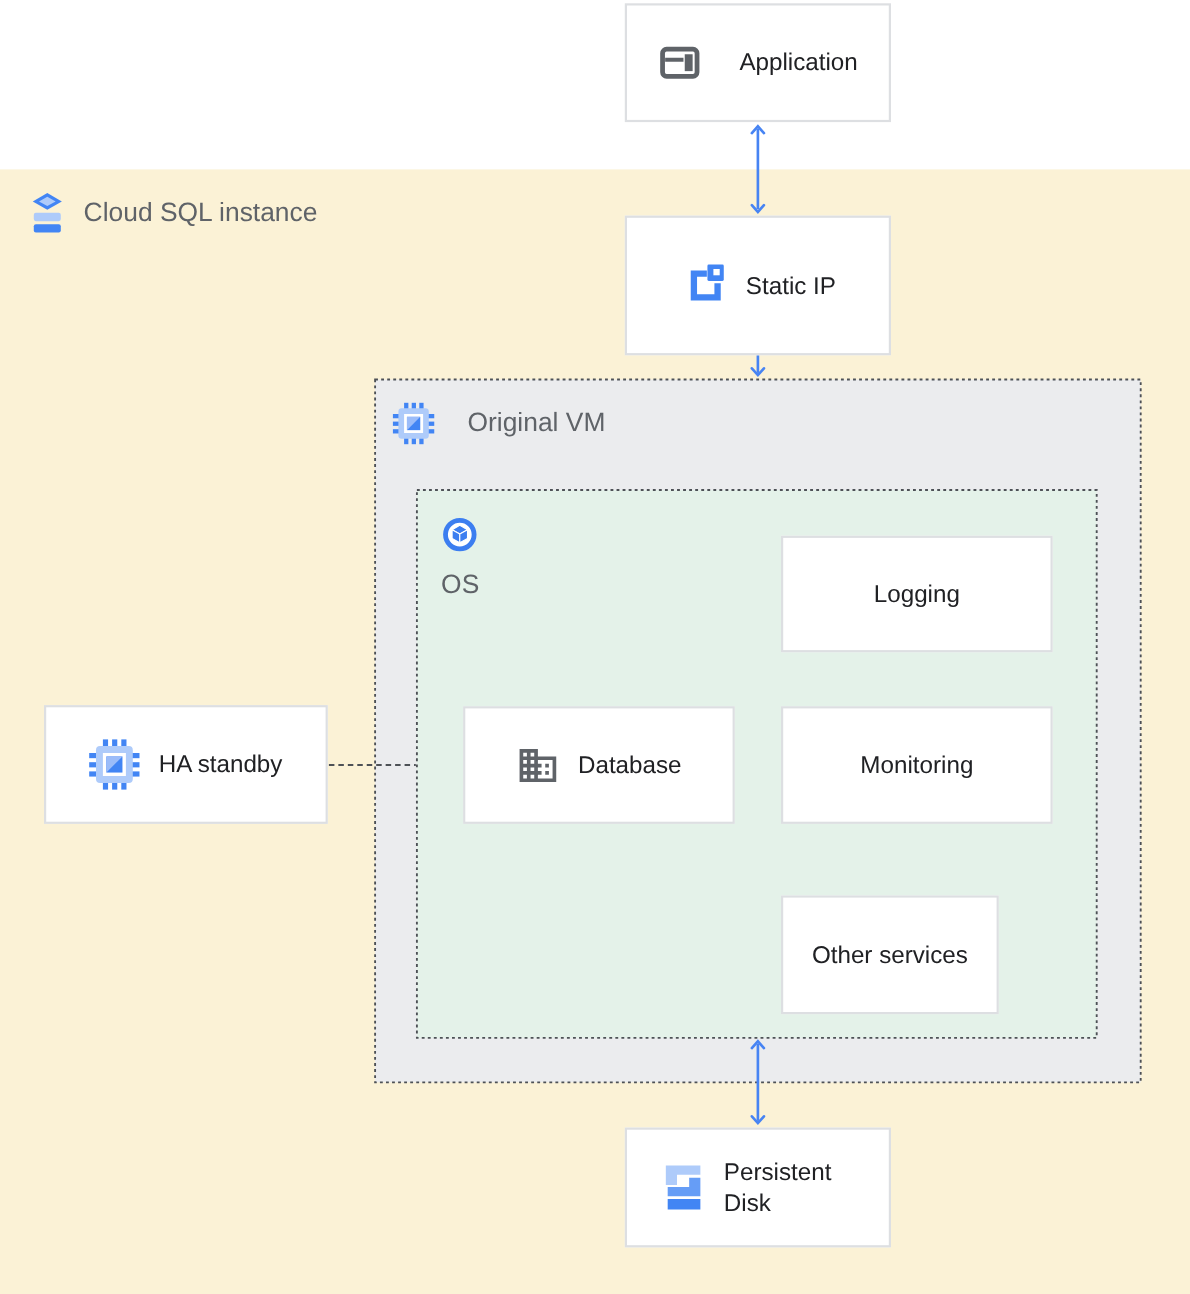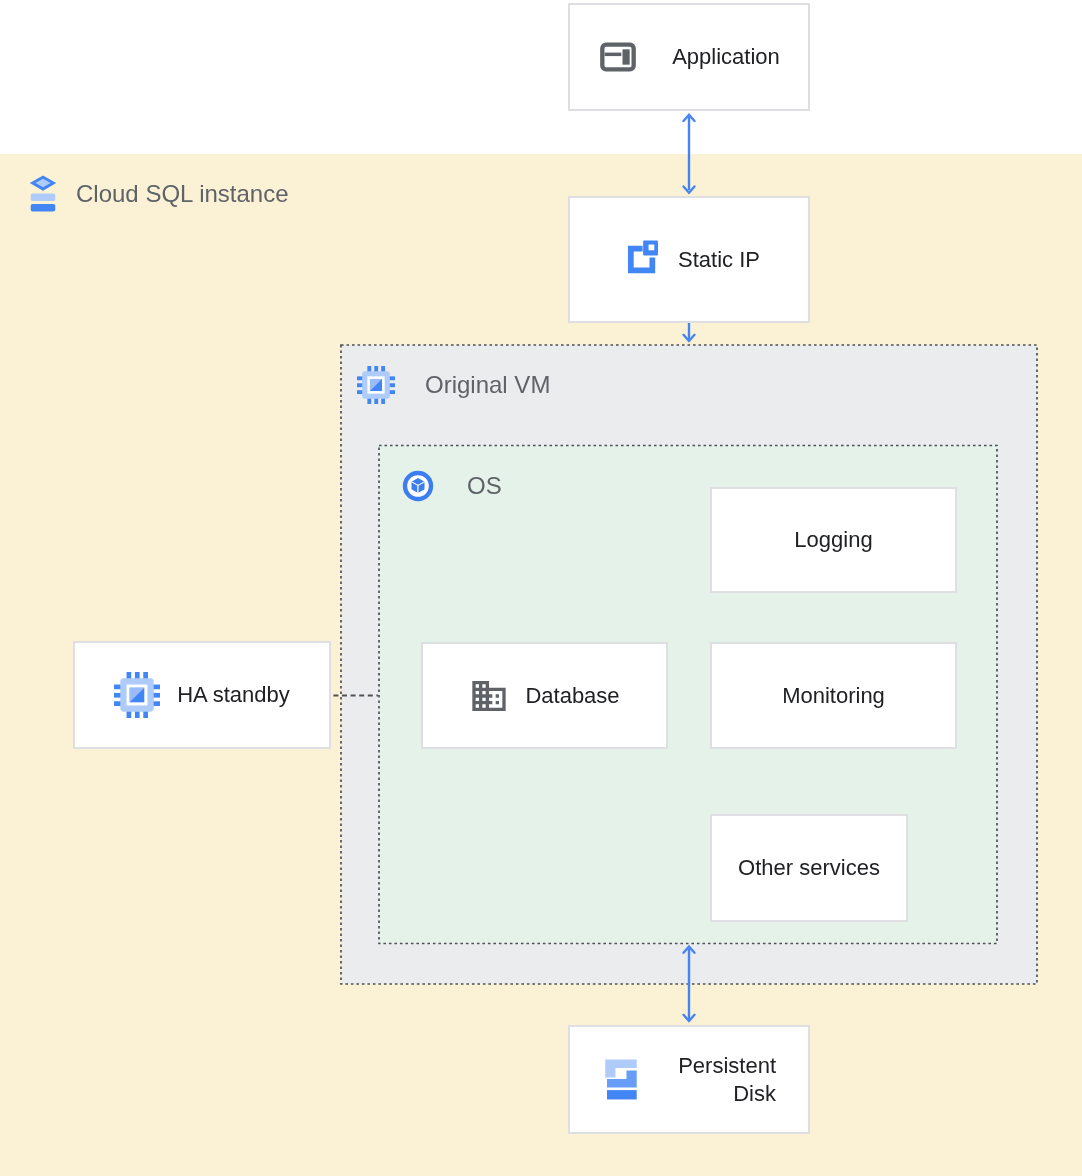--- a/index.html
+++ b/index.html
@@ -18,32 +18,32 @@
   .os-rect{fill:var(--zone-green);stroke:var(--dash-gray);stroke-width:1.7;stroke-dasharray:2.6 2.9;}
   .conn-dashed{stroke:var(--dash-gray);stroke-width:1.9;stroke-dasharray:5 3.6;}
   .arrow-line{stroke:var(--arrow-blue);stroke-width:2.4;}
   .arrow-head{stroke:var(--arrow-blue);stroke-width:2.4;fill:none;stroke-linecap:round;stroke-linejoin:miter;}
   .node{position:absolute;background:#fff;border:2px solid var(--node-border);
         display:flex;align-items:center;justify-content:center;
         font-size:22px;color:var(--node-text);}
   .node .txt{white-space:nowrap;}
   .node-application{left:568px;top:3px;width:242px;height:108px;gap:34px;}
   .node-static-ip{left:568px;top:196px;width:242px;height:127px;gap:19px;}
-  .node-ha-standby{left:40px;top:641px;width:258px;height:108px;gap:17px;margin-left:33px;}
+  .node-ha-standby{left:40px;top:641px;width:258px;height:108px;gap:17px;}
   .node-database{left:421px;top:642px;width:247px;height:107px;gap:16px;}
   .node-logging{left:710px;top:487px;width:247px;height:106px;}
   .node-monitoring{left:710px;top:642px;width:247px;height:107px;}
   .node-other-services{left:710px;top:814px;width:198px;height:108px;}
   .node-persistent-disk{left:568px;top:1025px;width:242px;height:109px;gap:18px;}
-  .node-persistent-disk .txt{white-space:normal;width:118px;line-height:28px;text-align:right;}
+  .node-persistent-disk .txt{white-space:normal;width:118px;line-height:28px;text-align:left;}
   .zone-label{position:absolute;display:flex;align-items:center;
               font-size:24px;color:var(--label-gray);}
   .label-cloud-sql{left:26px;top:174px;gap:16px;}
   .label-original-vm{left:357px;top:366px;gap:30px;}
-  .label-os{left:401px;top:469px;gap:32px;}
+  .label-os{left:401px;top:469px;gap:15px;flex-direction:column;}
   .icon{flex:none;display:block;}
 </style>
 </head>
 <body>
 
 <div class="canvas">
 
   <div class="yellow-zone"></div>
 
   <svg class="overlay" viewBox="0 0 1082 1176">

